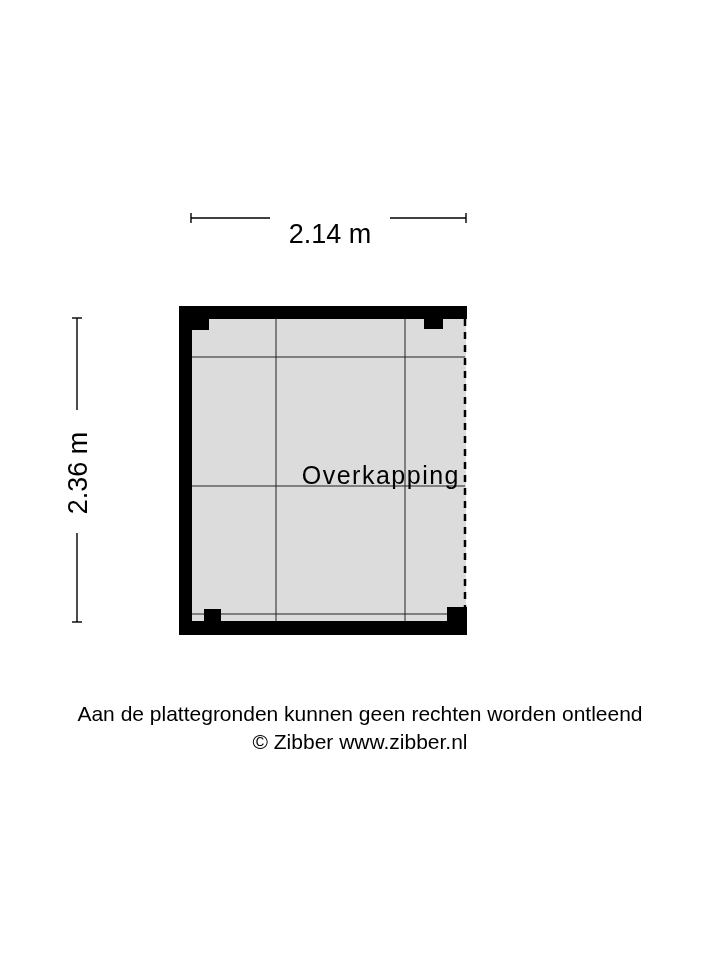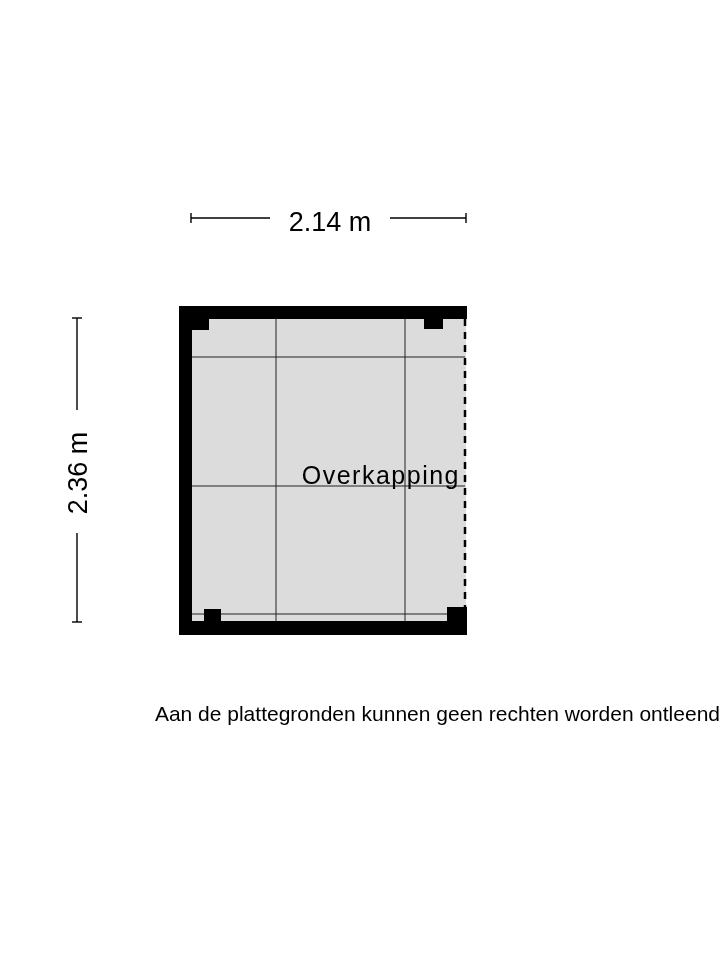--- a/index.html
+++ b/index.html
@@ -1,21 +1,21 @@
 <!DOCTYPE html>
 <html><head>
 <meta charset="utf-8">
 <style>
   html, body { margin: 0; padding: 0; background: #ffffff; }
   body { width: 720px; height: 960px; position: relative; overflow: hidden; font-family: "Liberation Sans", sans-serif; color: #000; }
   svg { position: absolute; left: 0; top: 0; }
-  .dim-h-label { position: absolute; left: 270px; top: 204px; width: 120px; text-align: center; font-size: 27px; line-height: 36px; background: #fff; }
+  .dim-h-label { position: absolute; left: 270px; top: 216px; width: 120px; text-align: center; font-size: 27px; line-height: 36px; background: #fff; }
   .dim-v-label { position: absolute; left: 18px; top: 455px; width: 120px; height: 36px; text-align: center; font-size: 27px; line-height: 36px; transform: rotate(-90deg); transform-origin: 60px 18px; background: #fff; }
   .room-label { position: absolute; left: 200px; top: 459px; width: 260px; text-align: right; font-size: 25px; letter-spacing: 1.5px; line-height: 32px; }
-  .disclaimer { position: absolute; left: 0; top: 700px; width: 720px; text-align: right; font-size: 21px; line-height: 28px; }
+  .disclaimer { position: absolute; left: 0; top: 700px; width: 720px; text-align: center; font-size: 21px; line-height: 28px; }
 </style>
 </head>
 <body>
 
 <svg width="720" height="960">
 
   <g stroke="#000" stroke-width="1.4">
     <line x1="191" y1="218" x2="272" y2="218"></line>
     <line x1="386" y1="218" x2="466" y2="218"></line>
     <line x1="191" y1="213" x2="191" y2="223"></line>
@@ -52,13 +52,14 @@
 
   <line x1="465" y1="319" x2="465" y2="608" stroke="#000" stroke-width="2.5" stroke-dasharray="7,6"></line>
 </svg>
 
 <div class="dim-h-label">2.14 m</div>
 <div class="dim-v-label">2.36 m</div>
 <div class="room-label">Overkapping</div>
 
 <div class="disclaimer">
   <div>Aan de plattegronden kunnen geen rechten worden ontleend</div>
+  <div>© Zibber www.zibber.nl</div>
 </div>
 
 </body></html>

